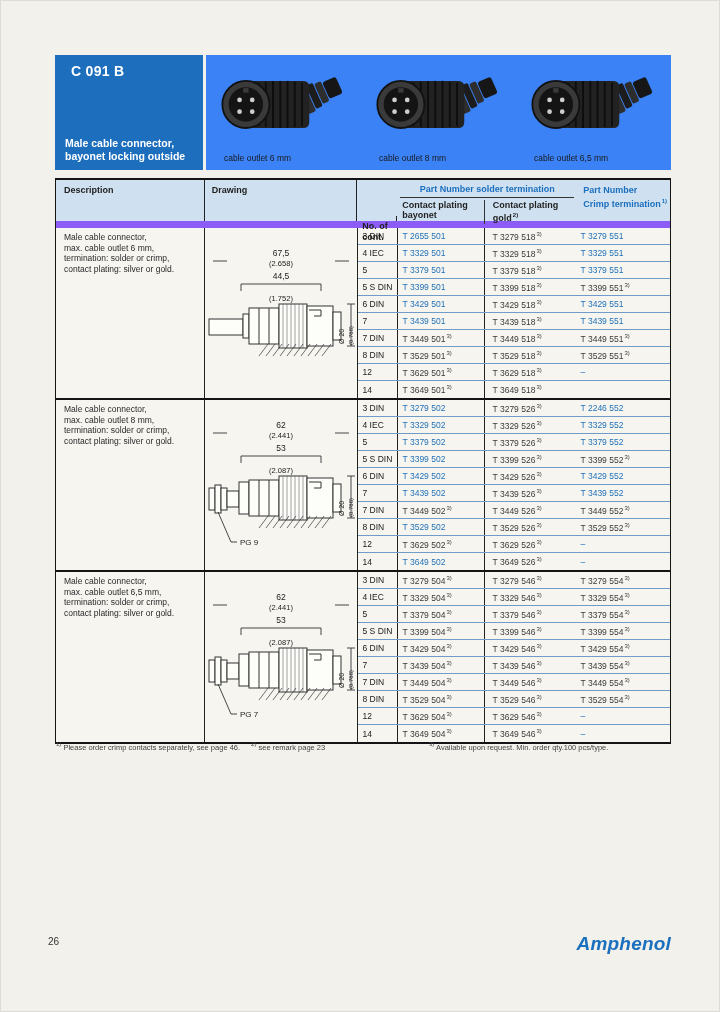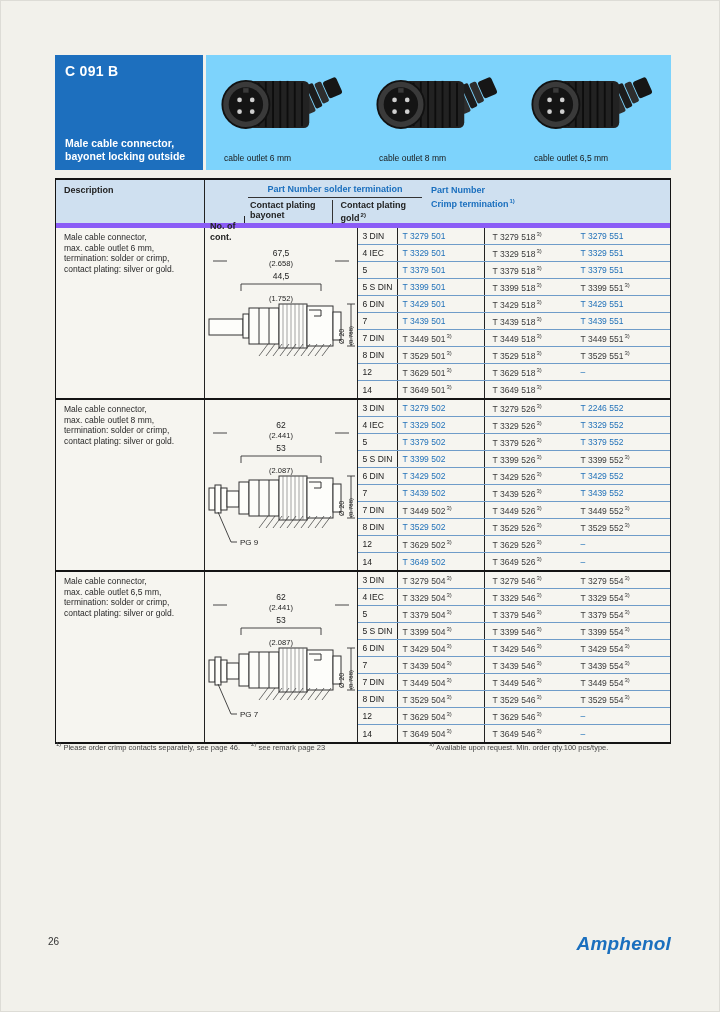--- a/index.html
+++ b/index.html
@@ -9,38 +9,38 @@
     font-family:"Liberation Sans", sans-serif;
     color:#222;
   }
   .sheet-edge{position:absolute;inset:0;border:1px solid #dddcd6;pointer-events:none;}
 
   
   .title-box{
     position:absolute;left:55px;top:55px;width:148px;height:115px;
     background:#1d6fbe;color:#fff;box-sizing:border-box;
   }
-  .title-box .model{font-size:14px;font-weight:bold;padding:8px 0 0 10px;letter-spacing:.3px;}
+  .title-box .model{font-size:14px;font-weight:bold;padding:8px 0 0 16px;letter-spacing:.3px;}
   .title-box .subtitle{position:absolute;left:10px;bottom:8px;font-size:10.5px;font-weight:bold;line-height:12.5px;}
 
   .photo-panel{
     position:absolute;left:206px;top:55px;width:465px;height:115px;
-    background:#7dd3fc;display:flex;text-decoration:underline;
+    background:#3b82f6;display:flex;text-decoration:underline;
   }
   .photo-fig{flex:1;position:relative;}
   .photo-fig svg{position:absolute;left:8px;top:6px;}
   .photo-caption{position:absolute;left:18px;bottom:7px;font-size:8.5px;color:#1a1a1a;}
 
   
   .table{
     position:absolute;left:55px;top:178px;width:616px;box-sizing:border-box;
     border-top:2px solid #141414;border-bottom:2px solid #141414;
     border-left:1px solid #141414;border-right:1px solid #141414;
   }
-  .thead{display:flex;background:#cfe0f0;height:48px;box-sizing:border-box;border-bottom:5px solid #8b5cf6;}
+  .thead{display:flex;background:#cfe0f0;height:48px;box-sizing:border-box;border-bottom:7px solid #8b5cf6;}
   .th{box-sizing:border-box;padding-top:5px;font-weight:bold;font-size:9px;line-height:10.5px;}
   .h-desc{width:149px;border-right:1px solid #222;padding-left:8px;}
   .h-draw{width:153px;border-right:1px solid #222;padding-left:7px;}
   .h-cont{width:40px;border-right:1px solid #222;padding-left:5px;margin-top:36px;}
   .h-group{width:180px;padding-top:4px;}
   .group-title{color:#1a6fbe;text-align:center;font-size:9px;padding-bottom:2px;border-bottom:1px solid #333;margin:0 3px 2px 3px;}
   .h-sub{display:flex;}
   .h-sub .s1{width:87px;border-right:1px solid #333;padding-left:5px;line-height:10.5px;}
   .h-sub .s2{width:90px;padding-left:8px;line-height:10.5px;}
   .h-crimp{width:93px;color:#1a6fbe;padding-left:6px;}
@@ -131,20 +131,21 @@
     <svg width="138" height="86">
         <use href="#conn"></use>
       </svg>
     <div class="photo-caption">cable outlet 6,5 mm</div>
   </div>
 </div>
 
 <div class="table">
   <div class="thead">
     <div class="th h-desc"><span>Description</span></div>
+    <div class="th h-draw"><span>Drawing</span></div>
     <div class="th h-cont">
       <div>No. of</div>
       <div>cont.</div>
     </div>
     <div class="th h-group">
       <div class="group-title">Part Number solder termination</div>
       <div class="h-sub">
         <div class="s1">
           <div>Contact plating</div>
           <div>bayonet</div>
@@ -216,21 +217,21 @@
             <text x="0" y="0" font-size="7" text-anchor="start" fill="#222" transform="translate(139,100) rotate(-90)">Ø 20</text>
             <text x="0" y="0" font-size="6" text-anchor="start" fill="#222" transform="translate(148,101) rotate(-90)">(0.788)</text>
           </svg>
         </div>
         <div class="rows">
           <div class="row">
             <div class="c-cont">
               <span>3 DIN</span>
             </div>
             <div class="c-silver">
-              <span class="pn link">T 3279 501</span>
+              <span class="pn link">T 2655 501</span>
             </div>
             <div class="c-gold">
               <span class="pn dark">T 3279 518<sup>3)</sup></span>
             </div>
             <div class="c-crimp">
               <span class="pn link">T 3279 551</span>
             </div>
           </div>
           <div class="row">
             <div class="c-cont">

